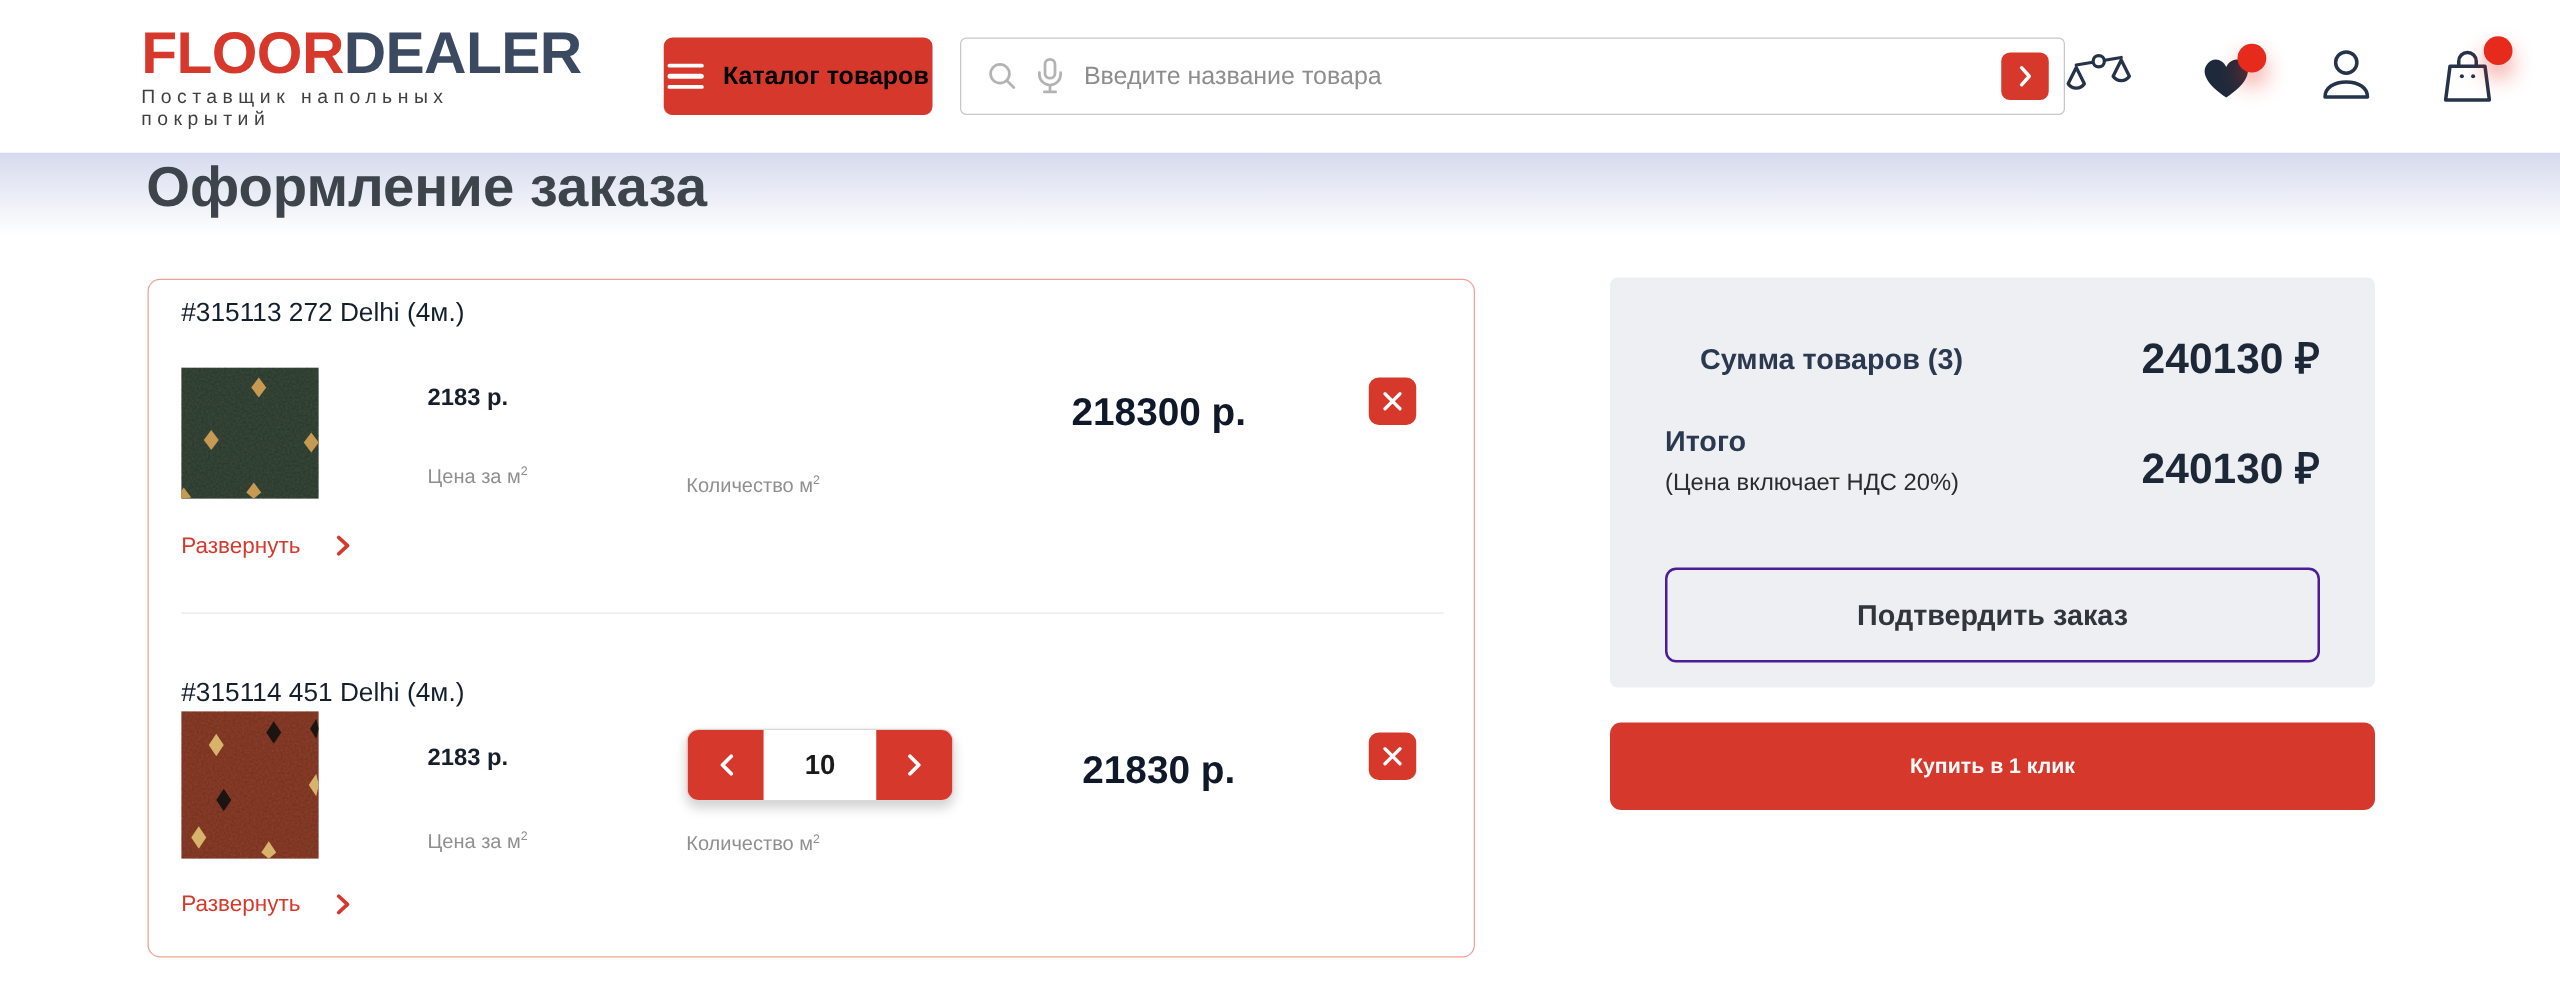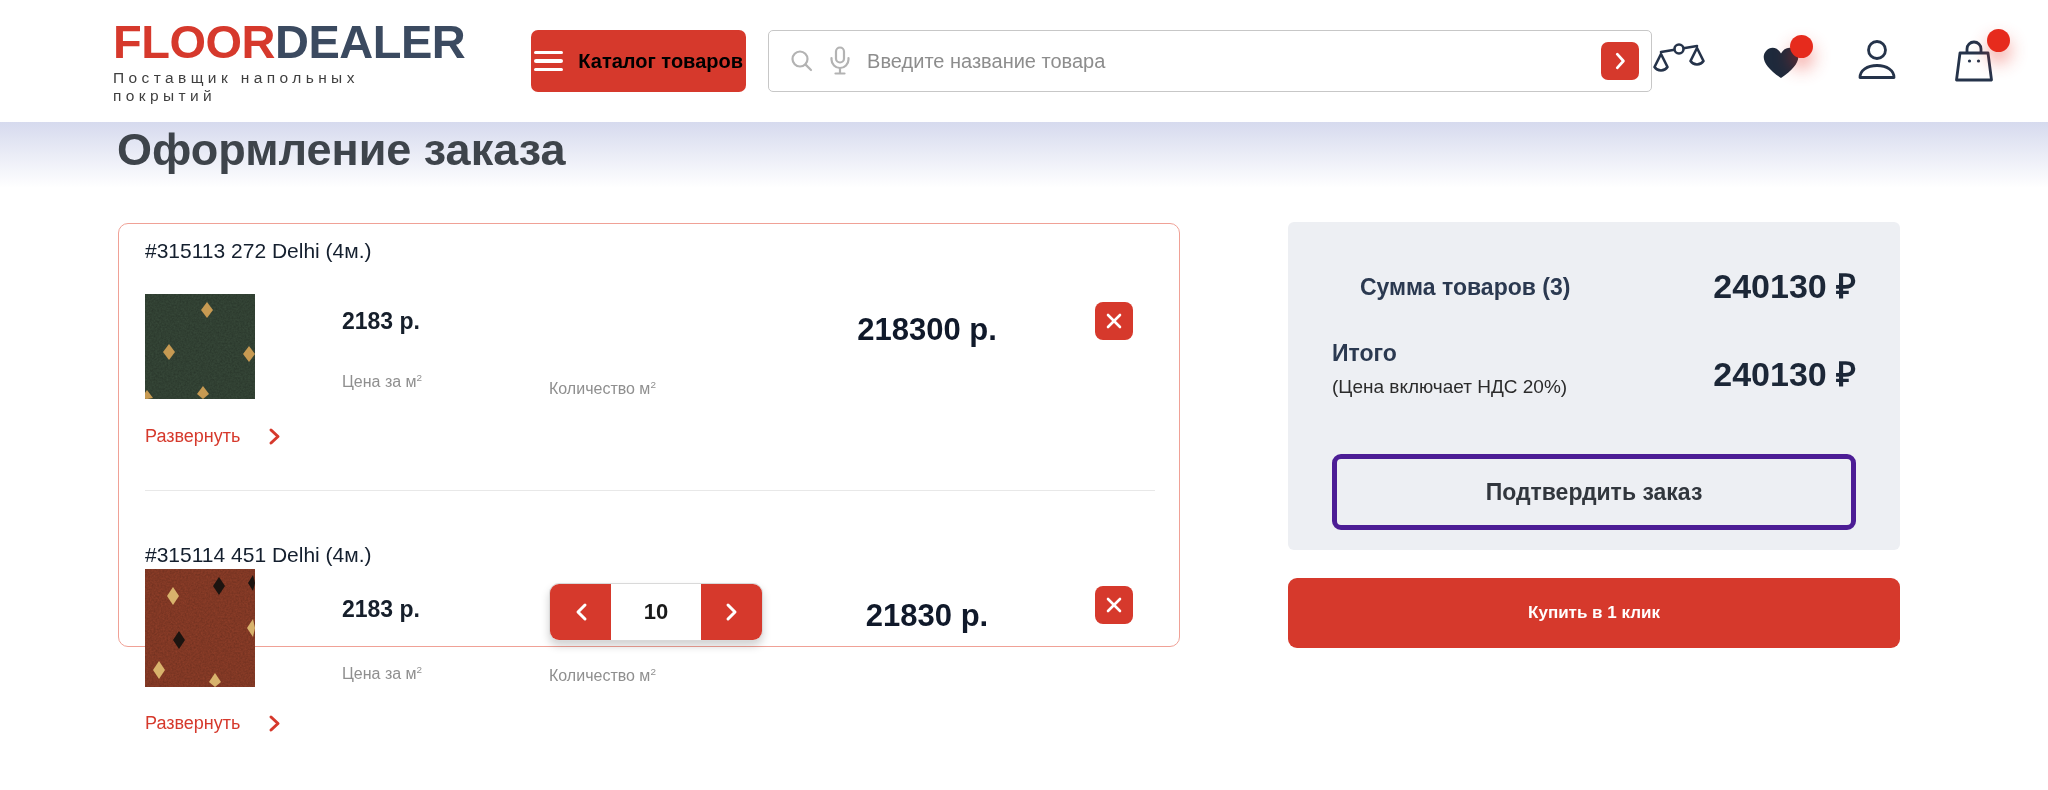--- a/index.html
+++ b/index.html
@@ -40,26 +40,26 @@
   .badge { position:absolute; width:23px; height:23px; border-radius:50%; background:#e62b1d;
            box-shadow:0 10px 18px rgba(230,43,29,.45); }
   .badge.heart-b { top:-5px; right:-9px; }
   .badge.bag-b  { top:-7px; right:-12px; }
 
   
   .page-title { position:absolute; left:117px; top:124px; font-size:45px; font-weight:700;
                 color:#3e444b; z-index:6; }
 
   
-  .cart-panel { position:absolute; left:118px; top:223px; width:1062px; height:424px;
+  .cart-panel { position:absolute; left:118px; top:223px; width:1062px; height:543px;
                 background:#fff; border:1px solid #f0a196; border-radius:10px; z-index:6; }
   .item-title { position:absolute; left:26px; font-size:21px; font-weight:500; color:#141f2e; }
   .thumb { position:absolute; left:26px; display:block; }
   .price-block { position:absolute; left:223px; }
-  .price { font-size:23px; font-weight:700; color:#161f2b; }
+  .price { font-size:19px; font-weight:700; color:#161f2b; }
   .unit-label { position:absolute; left:223px; font-size:16px; color:#8f8f8f; }
   .unit-label2 { position:absolute; left:430px; font-size:16px; color:#8f8f8f; }
   sup { font-size:0.62em; }
 
   .stepper { position:absolute; left:430px; width:214px; height:58px; display:flex;
              border-radius:10px; overflow:hidden; border:1px solid #d9d9d9;
              box-shadow:0 5px 9px rgba(0,0,0,.18); background:#fff; }
   .step-btn { width:62px; height:100%; background:#d6392c; border:none; display:flex;
               align-items:center; justify-content:center; cursor:pointer; }
   .qty-input { width:90px; border:none; outline:none; text-align:center; font-size:22px;
@@ -77,21 +77,21 @@
 
   
   .summary { position:absolute; left:1288px; top:222px; width:612px; height:328px;
              background:#edeff3; border-radius:6px; z-index:6; }
   .sum-label { position:absolute; left:44px; top:52px; font-size:23px; font-weight:600; color:#2b3950;margin-left:28px; }
   .sum-value { position:absolute; right:44px; top:40px; font-size:34px; font-weight:700; color:#1c2737; }
   .total-label { position:absolute; left:44px; top:118px; font-size:23px; font-weight:700; color:#2b3950;text-align:right; }
   .vat-note { position:absolute; left:44px; top:154px; font-size:19px; color:#2b2b2b; }
   .total-value { position:absolute; right:44px; top:128px; font-size:34px; font-weight:700; color:#1c2737; }
   .confirm-btn { position:absolute; left:44px; top:232px; width:524px; height:76px;
-                 background:transparent; border:5px solid #4c1d95; border-radius:9px;
+                 background:transparent; border:2px solid #4c1d95; border-radius:9px;
                  font-size:23px; font-weight:600; color:#31363d; cursor:pointer;
                  font-family:"Liberation Sans", sans-serif; }
   .oneclick-btn { position:absolute; left:1288px; top:578px; width:612px; height:70px;
                   background:#d6392c; border:none; border-radius:9px; color:#fff;
                   font-size:17px; font-weight:700; cursor:pointer; z-index:6;
                   font-family:"Liberation Sans", sans-serif; }
 </style>
 </head>
 <body>
 

